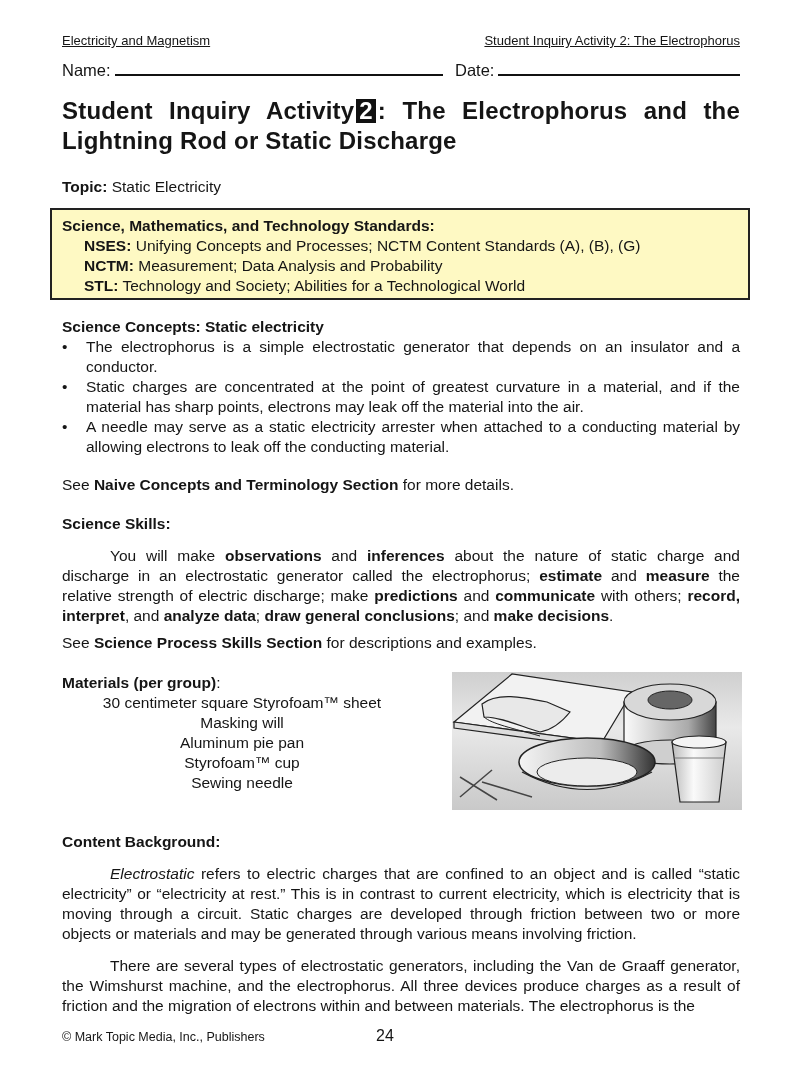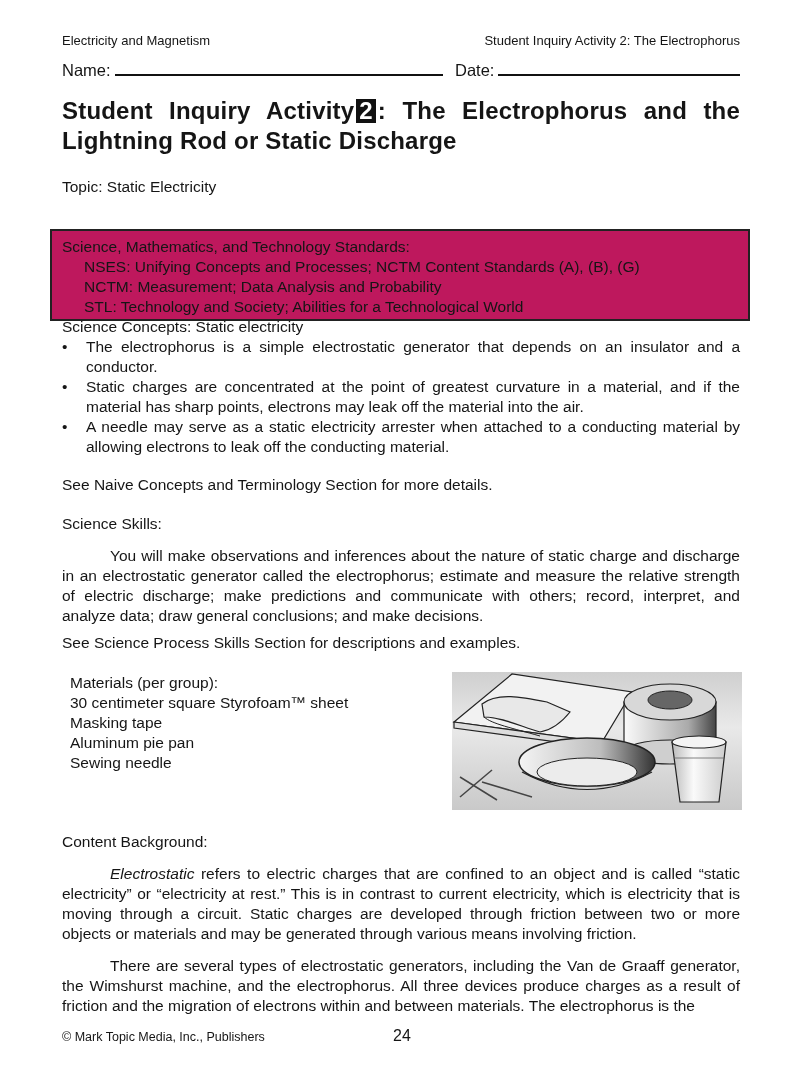--- a/index.html
+++ b/index.html
@@ -1,72 +1,72 @@
 <!DOCTYPE html>
 <html><head>
 <meta charset="utf-8">
 <style>
   html, body { margin: 0; padding: 0; background: #ffffff; }
   body {
     width: 800px; height: 1065px; position: relative; overflow: hidden;
     font-family: "Liberation Sans", sans-serif; color: #151515;
   }
   .abs { position: absolute; }
-  .running-head { top: 33px; font-size: 13px; }
+  .running-head { top: 33px; font-size: 13px; text-decoration: underline; }
   .rh-left { left: 62px; }
   .rh-right { right: 60px; }
   .line-field { top: 60px; font-size: 16.5px; display: flex; align-items: baseline; }
   .name-field { left: 62px; }
   .date-field { left: 455px; text-align: center; }
   .blank { display: inline-block; border-bottom: 2px solid #111; margin-left: 4px; height: 14px; }
   .name-blank { width: 328px; }
   .date-blank { width: 242px; }
 
   .title {
     left: 62px; top: 96px; width: 678px;
     font-size: 24px; font-weight: bold; line-height: 30px; letter-spacing: 0.2px;
     text-align: justify; text-align-last: left;
   }
   .num-box {
     display: inline-block; background: #111; color: #fff;
     padding: 0 3px; margin: 0 2px; line-height: 24px;
   }
 
   .topic { left: 62px; top: 178px; font-size: 15.5px; }
-  .b { font-weight: normal; }
+  .b { font-weight: bold; }
   .i { font-style: italic; }
 
   .standards-box {
     left: 50px; top: 208px; width: 700px; height: 92px; box-sizing: border-box;
-    border: 2px solid #222; background: #be185d;
-    padding: 6px 10px; font-size: 15.5px; line-height: 20px; margin-top: 21px;
+    border: 2px solid #222; background: #fef9c3;
+    padding: 6px 10px; font-size: 15.5px; line-height: 20px;
   }
   .standards-box .row-indent { padding-left: 22px; }
 
   .section { left: 62px; width: 678px; font-size: 15.5px; line-height: 20px; }
   .concepts { top: 317px; }
   .bullets { list-style: none; margin: 0; padding: 0; }
   .bullets li { position: relative; padding-left: 24px; text-align: justify; }
   .bullets li .dot { position: absolute; left: 0; top: 0; }
 
   .see1 { top: 475px; }
   .skills { top: 514px; }
   .para { text-align: justify; margin-top: 12px; }
   .para-indent { text-indent: 48px; }
   .see2 { top: 633px; }
 
-  .materials { left: 62px; top: 673px; font-size: 15.5px; line-height: 20px; width: 360px; margin-left: 8px; }
-  .materials ul { list-style: none; margin: 0; padding: 0; }
+  .materials { left: 62px; top: 673px; font-size: 15.5px; line-height: 20px; width: 360px; }
+  .materials ul { list-style: none; margin: 0; padding: 0; text-align: center; }
 
   .illustration { left: 452px; top: 672px; width: 290px; height: 138px; background: linear-gradient(#cfcfcf, #e9e9e9 40%, #c9c9c9); }
 
   .background { top: 832px; }
 
   .footer { top: 1030px; font-size: 12.5px; left: 62px; }
-  .page-num { top: 1027px; left: 393px; font-size: 16px; }
+  .page-num { top: 1027px; left: 376px; font-size: 16px; }
 </style>
 </head>
 <body>
 
 <div class="abs running-head rh-left">Electricity and Magnetism</div>
 <div class="abs running-head rh-right">Student Inquiry Activity 2: The Electrophorus</div>
 
 <div class="abs line-field name-field">
   <span>Name:</span>
   <span class="blank name-blank"></span>
@@ -120,22 +120,23 @@
 </div>
 
 <div class="abs section see2">
   <span>See </span><span class="b">Science Process Skills Section</span><span> for descriptions and examples.</span>
 </div>
 
 <div class="abs materials">
   <div><span class="b">Materials (per group)</span><span>:</span></div>
   <ul>
     <li>30 centimeter square Styrofoam™ sheet</li>
-    <li>Masking tape</li>
+    <li>Masking will</li>
     <li>Aluminum pie pan</li>
+    <li>Styrofoam™ cup</li>
     <li>Sewing needle</li>
   </ul>
 </div>
 
 <div class="abs illustration" title="Styrofoam sheet with woolen cloth, roll of masking tape, aluminum pie pan, Styrofoam cup, and sewing needles">
   <svg width="290" height="138" viewBox="0 0 290 138">
     <defs>
       <linearGradient id="pan" x1="0" x2="1">
           <stop offset="0" stop-color="#f4f4f4"></stop>
           <stop offset="0.6" stop-color="#bdbdbd"></stop>

